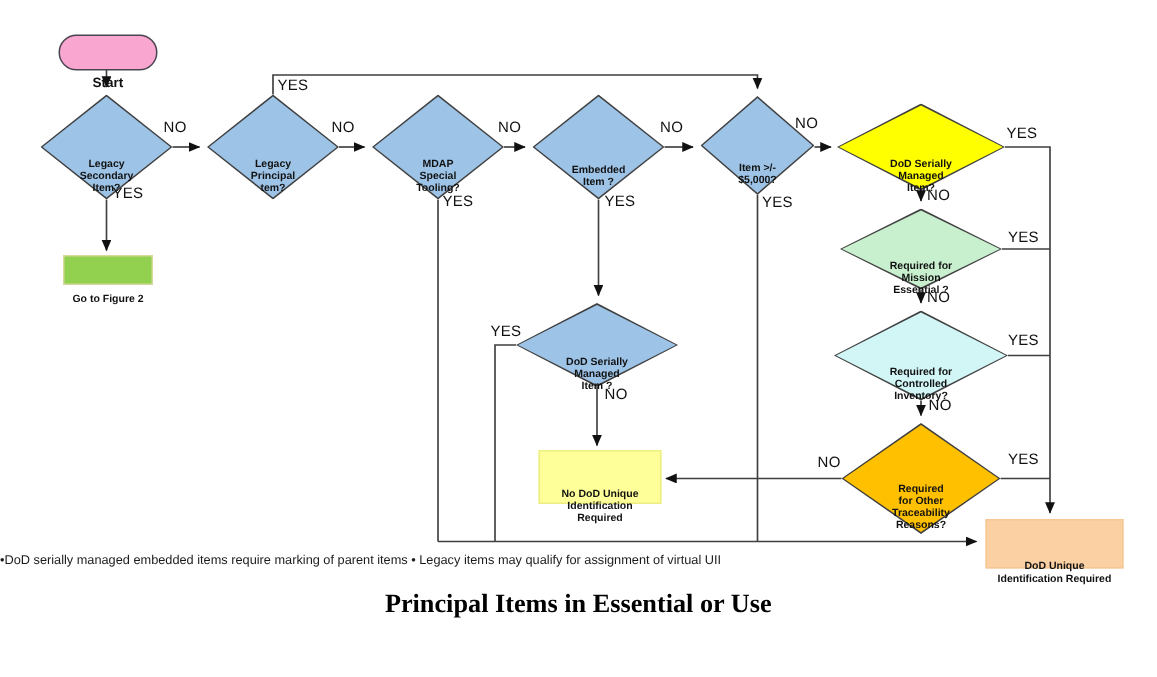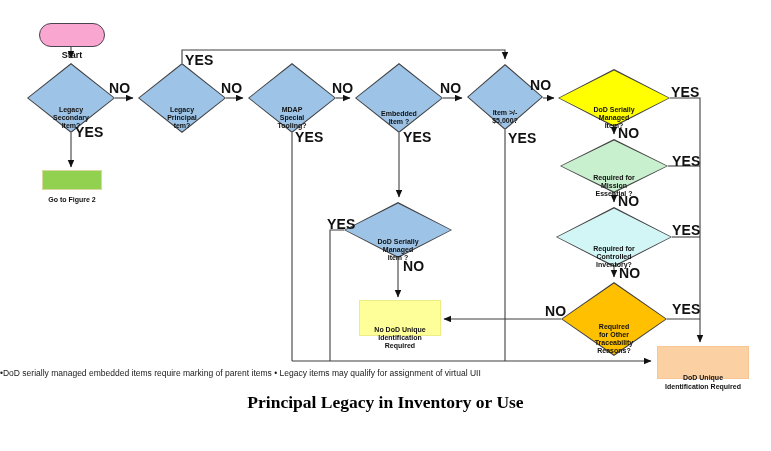--- a/index.html
+++ b/index.html
@@ -21,21 +21,21 @@
   .c-cyan{background:#d2f5f6;}
   .c-amber{background:#ffc000;}
   .pill{border:1.6px solid #4a4450;border-radius:12px;background:#f9a7d1;
         display:flex;align-items:center;justify-content:center;}
   .pill .lb{position:static;font-size:9px;}
   .rect{display:flex;align-items:center;justify-content:center;text-align:center;}
   .rect .lb{position:static;}
   .r-go{background:#92d050;border:1.6px solid #d6d89c;}
   .r-noid{background:#ffff99;border:1.6px solid #eded85;}
   .r-id{background:#fbd0a2;border:1px solid #f6c794;}
-  .elabel{position:absolute;z-index:4;font-weight:bold;font-size:14px;color:#111;
+  .elabel{position:absolute;z-index:4;font-weight:normal;font-size:10px;color:#111;
           letter-spacing:.2px;}
   .footnote{position:absolute;left:0;top:368;width:771px;text-align:left;
             font-size:8.5px;color:#1a1a1a;z-index:2;}
   .caption{position:absolute;left:0;top:392px;width:771px;text-align:center;
            font-family:"Liberation Serif",serif;font-weight:bold;font-size:17.5px;
            line-height:21px;color:#000;z-index:2;}
 </style>
 </head>
 <body>
 
@@ -188,16 +188,16 @@
   <span class="elabel" style="left:672px;top:222px;">YES</span>
   <span class="elabel" style="left:619px;top:265px;">NO</span>
   <span class="elabel" style="left:672px;top:301px;">YES</span>
   <span class="elabel" style="left:545px;top:303px;">NO</span>
   <span class="elabel" style="left:327px;top:216px;">YES</span>
   <span class="elabel" style="left:403px;top:258px;">NO</span>
 
   <div class="footnote" style="top:368px;">•DoD serially managed embedded items require marking of parent items  • Legacy items may qualify for  assignment  of virtual UII</div>
 
   <div class="caption">
-    <div>Principal Legacy in Inventory or Use</div>
+    <div>Principal Items in Essential or Use</div>
   </div>
 
 </div>
 
 </body></html>

